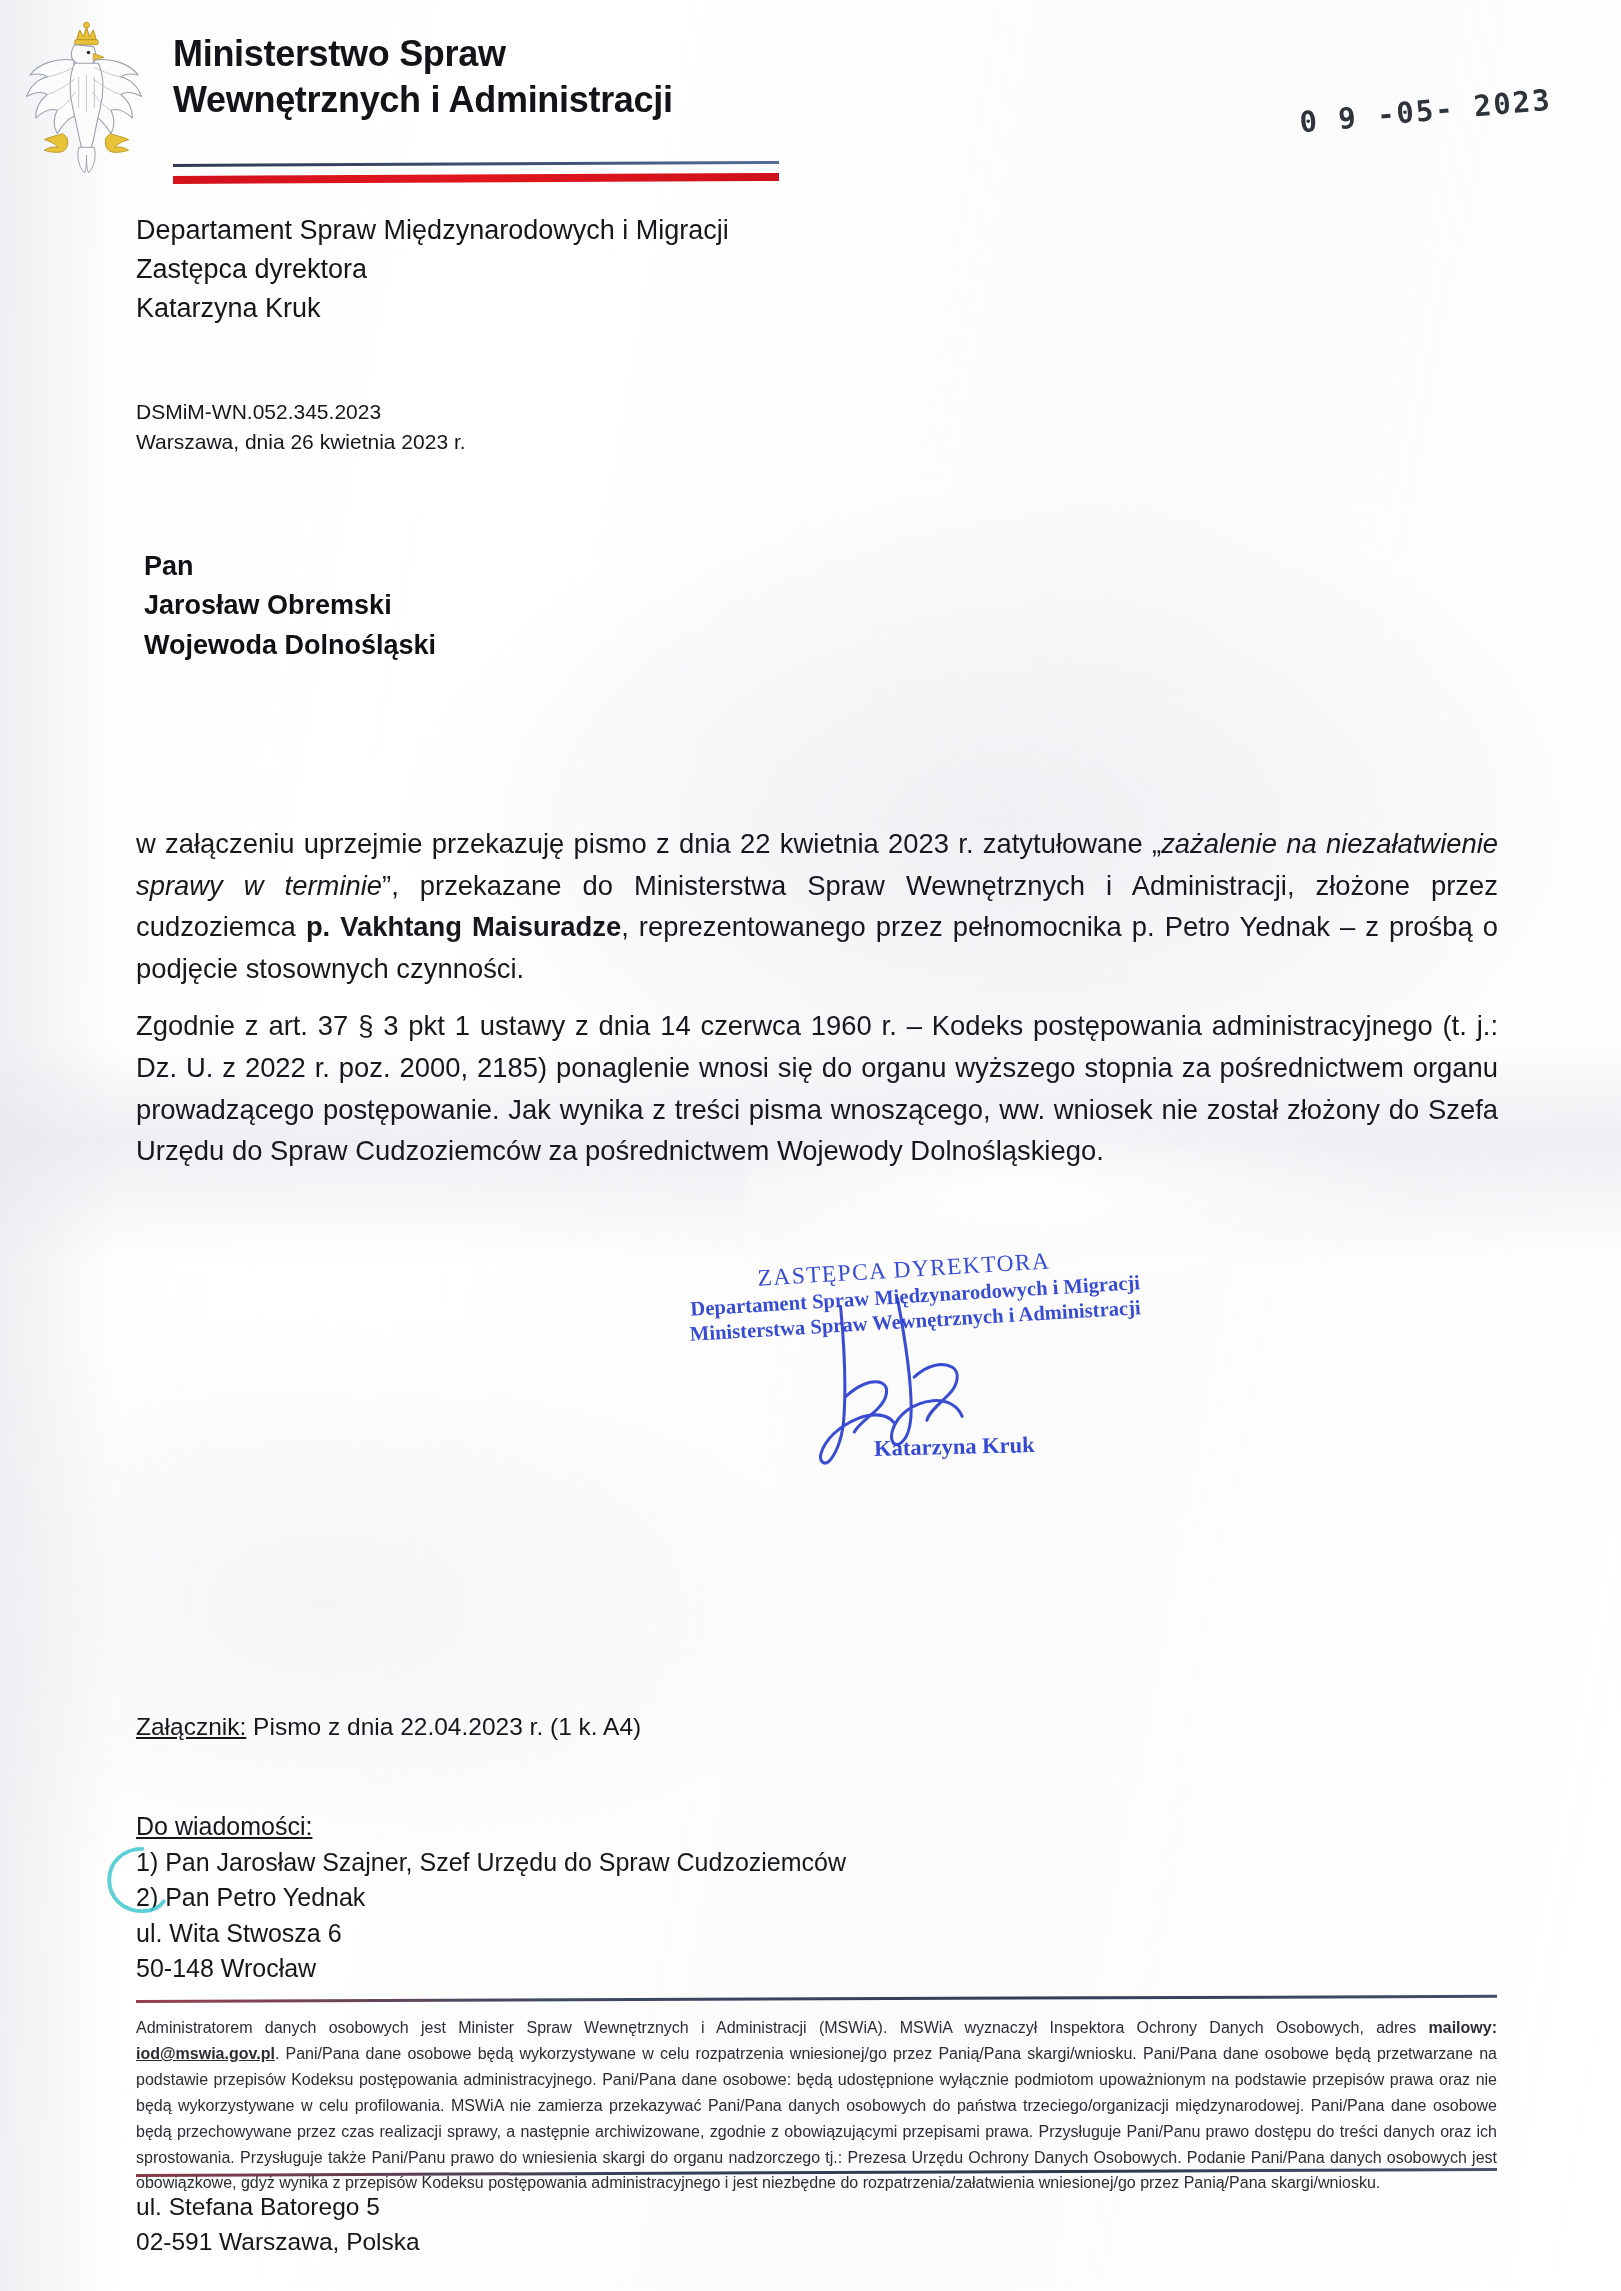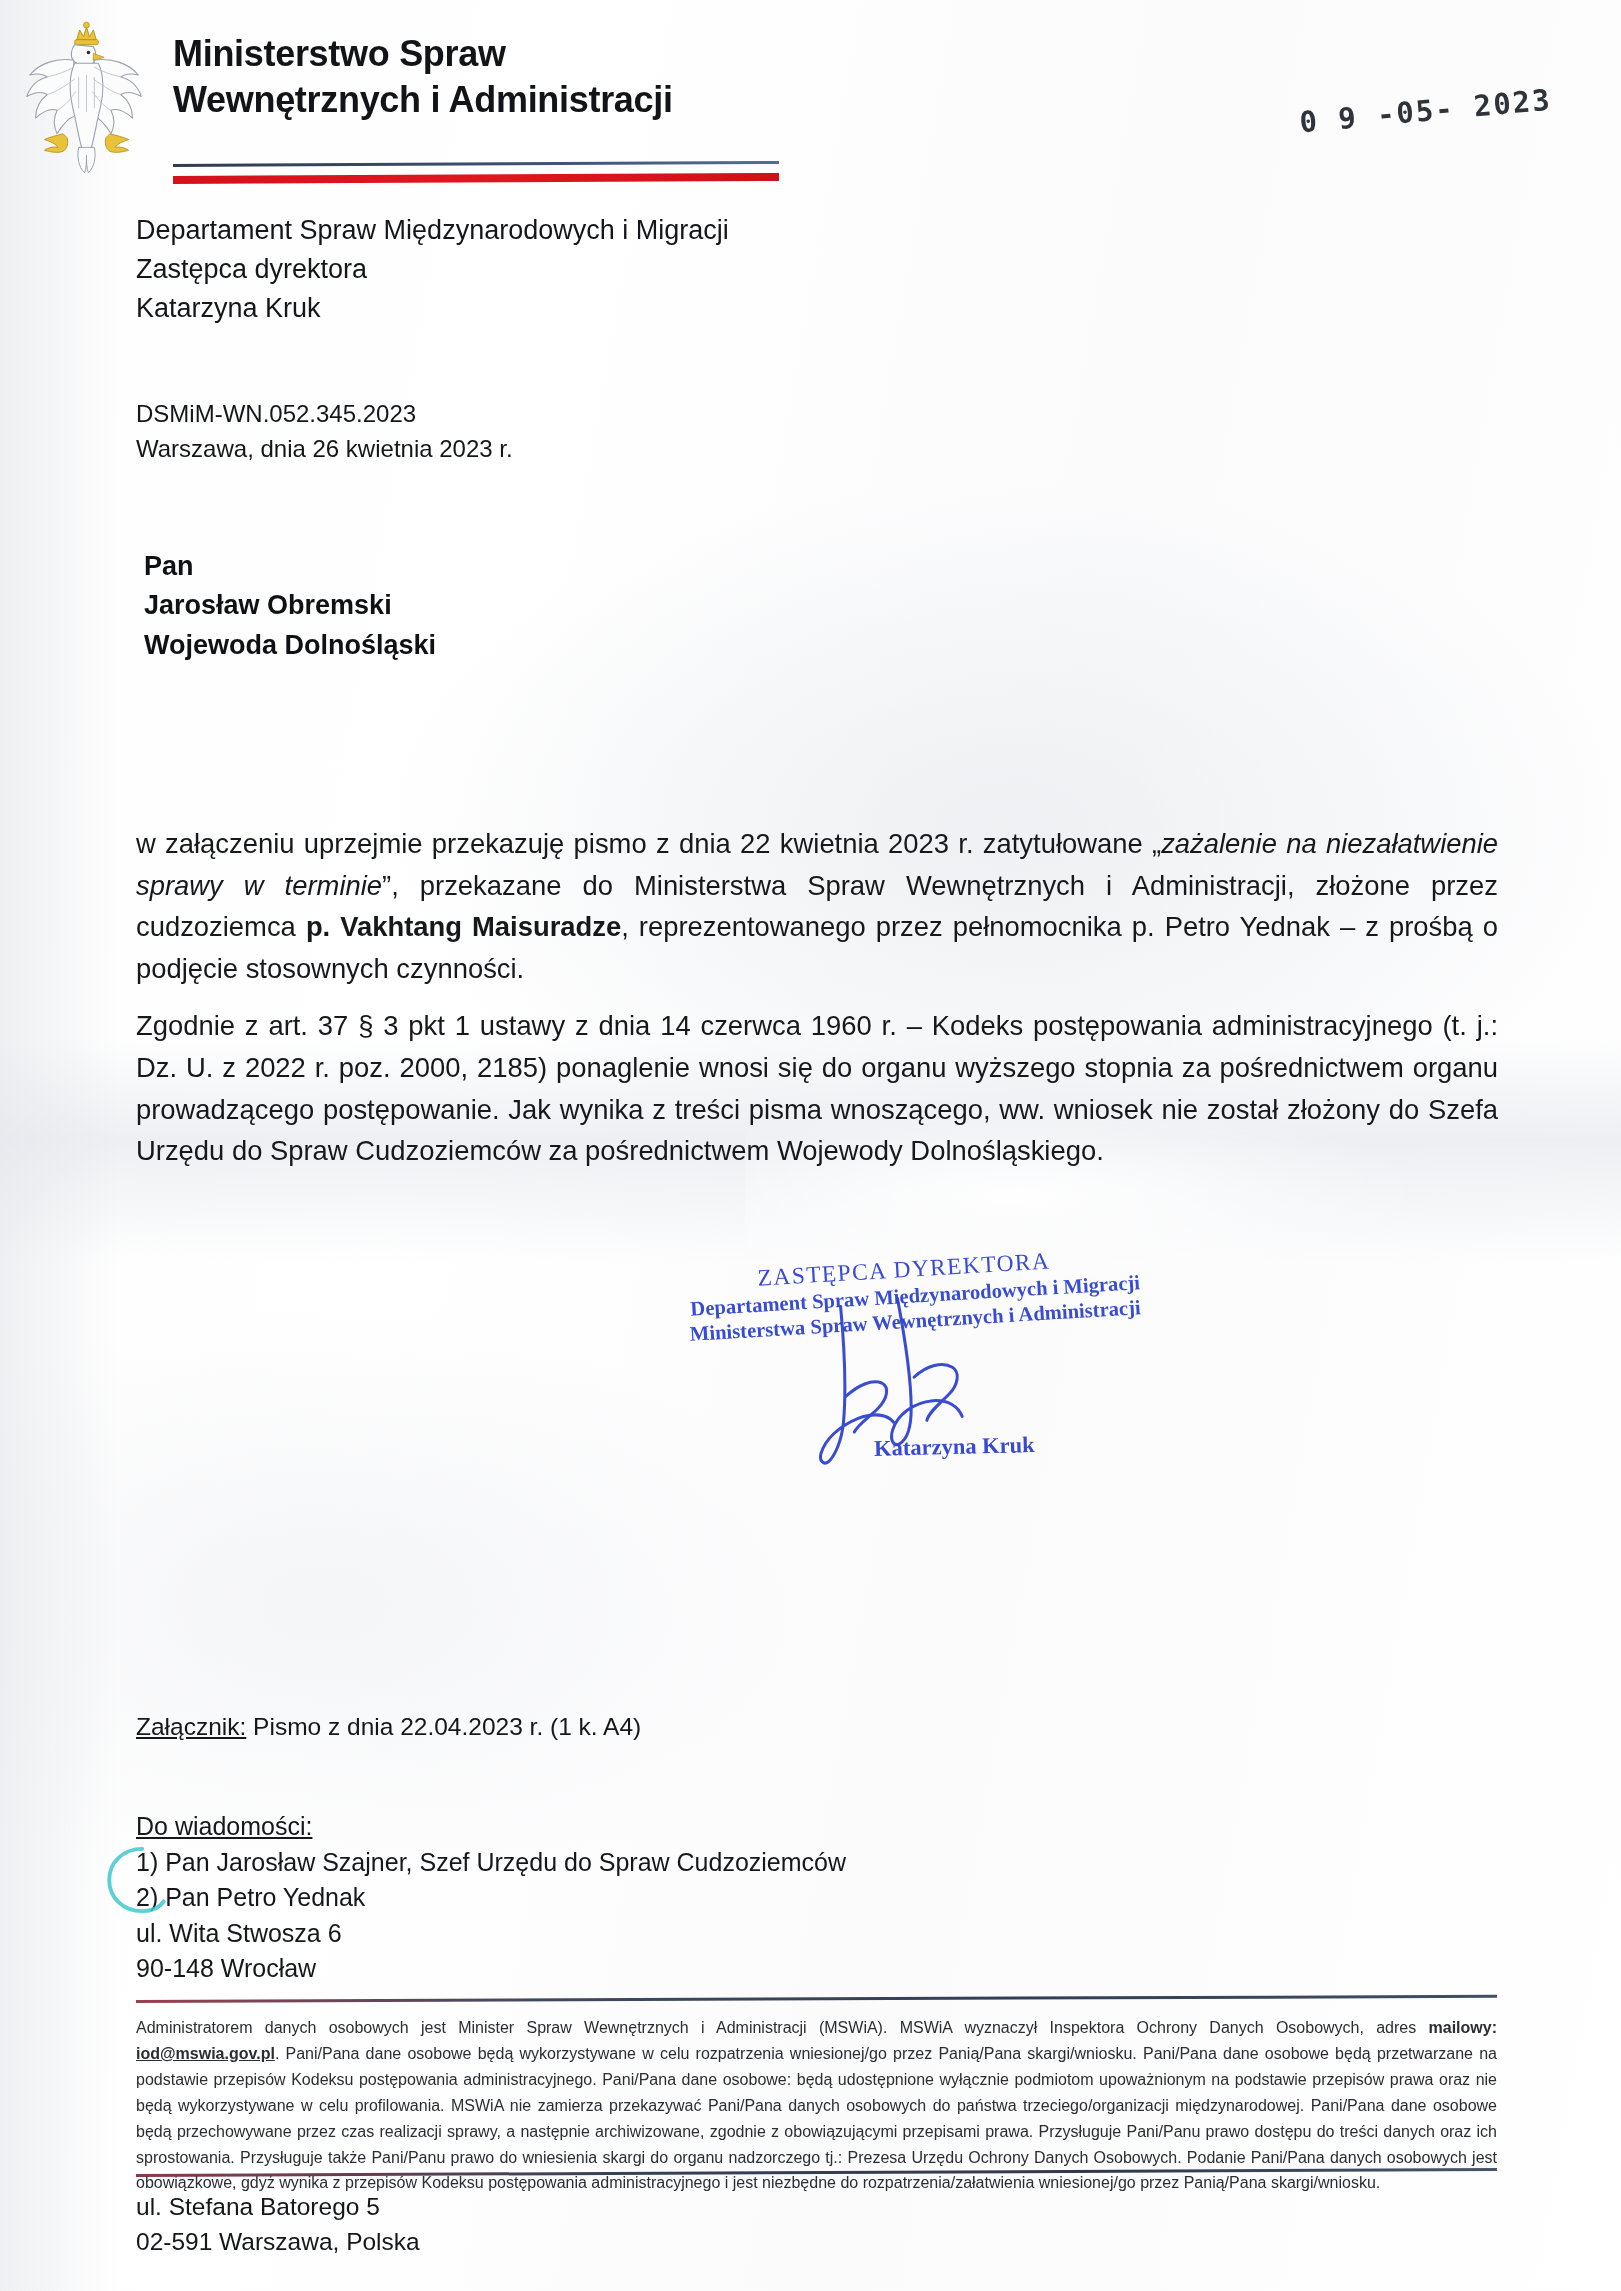--- a/index.html
+++ b/index.html
@@ -99,21 +99,21 @@
     left: 136px; top: 211px;
     font-size: 27px;
     line-height: 1.44;
     white-space: pre-line;
     color: #14161a;
   }
 
   .refblock {
     position: absolute;
     left: 136px; top: 397px;
-    font-size: 24px;
+    font-size: 21px;
     line-height: 1.45;
     white-space: pre-line;
     color: #14161a;
   }
 
   .addressee {
     position: absolute;
     left: 144px; top: 547px;
     font-size: 27px;
     line-height: 1.46;
@@ -348,21 +348,21 @@
     <div class="stamp-name">Katarzyna Kruk</div>
   </div>
 
   <div class="attachment"><span class="u">Załącznik:</span><span> Pismo z dnia 22.04.2023 r. (1 k. A4)</span></div>
 
   <div class="cc">
     <div><span class="u">Do wiadomości:</span></div>
     <div>1) Pan Jarosław Szajner, Szef Urzędu do Spraw Cudzoziemców</div>
     <div>2) Pan Petro Yednak</div>
     <div>ul. Wita Stwosza 6</div>
-    <div>90-148 Wrocław</div>
+    <div>50-148 Wrocław</div>
   </div>
 
   <svg class="cc-mark" viewBox="0 0 66 76" aria-hidden="true">
     <path d="M40 6 C20 6 6 20 6 38 C6 56 20 70 40 70 C50 70 58 66 62 60" fill="none" stroke="#3fc8cf" stroke-width="4" stroke-linecap="round" opacity="0.85"></path>
   </svg>
 
   <div class="gdpr-rule-top"></div>
 
   <div class="gdpr"><span>Administratorem danych osobowych jest Minister Spraw Wewnętrznych i Administracji (MSWiA). MSWiA wyznaczył Inspektora Ochrony Danych Osobowych, adres </span><b>mailowy:</b> <span class="mail">iod@mswia.gov.pl</span><span>. Pani/Pana dane osobowe będą wykorzystywane w celu rozpatrzenia wniesionej/go przez Panią/Pana skargi/wniosku. Pani/Pana dane osobowe będą przetwarzane na podstawie przepisów Kodeksu postępowania administracyjnego. Pani/Pana dane osobowe: będą udostępnione wyłącznie podmiotom upoważnionym na podstawie przepisów prawa oraz nie będą wykorzystywane w celu profilowania. MSWiA nie zamierza przekazywać Pani/Pana danych osobowych do państwa trzeciego/organizacji międzynarodowej. Pani/Pana dane osobowe będą przechowywane przez czas realizacji sprawy, a następnie archiwizowane, zgodnie z obowiązującymi przepisami prawa. Przysługuje Pani/Panu prawo dostępu do treści danych oraz ich sprostowania. Przysługuje także Pani/Panu prawo do wniesienia skargi do organu nadzorczego tj.: Prezesa Urzędu Ochrony Danych Osobowych. Podanie Pani/Pana danych osobowych jest obowiązkowe, gdyż wynika z przepisów Kodeksu postępowania administracyjnego i jest niezbędne do rozpatrzenia/załatwienia wniesionej/go przez Panią/Pana skargi/wniosku.</span></div>
 

